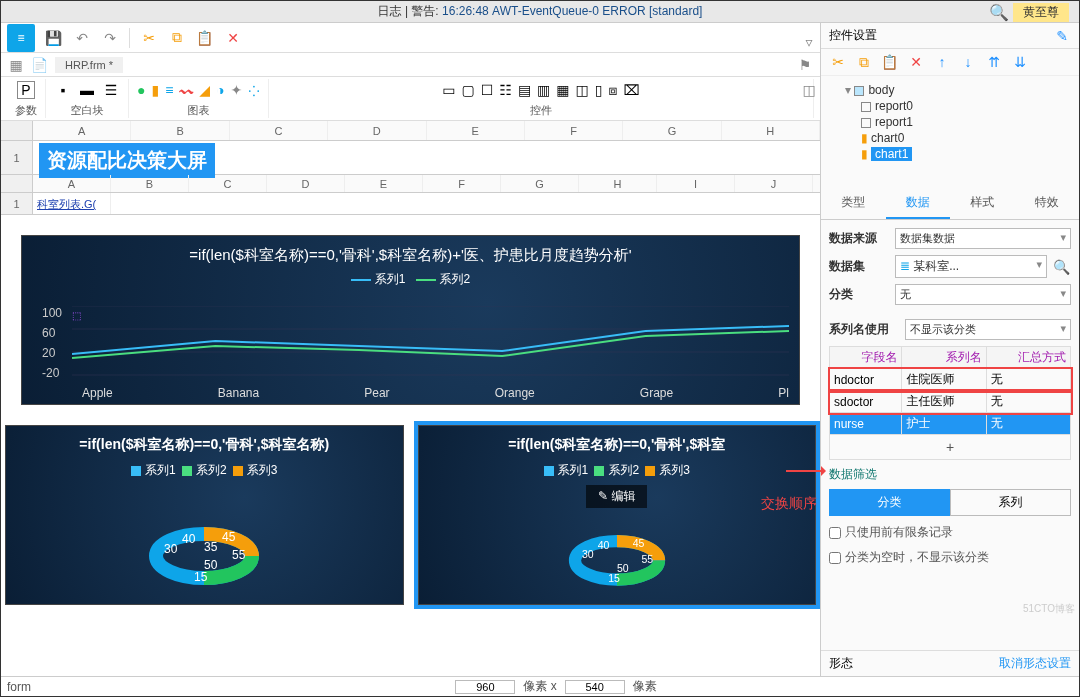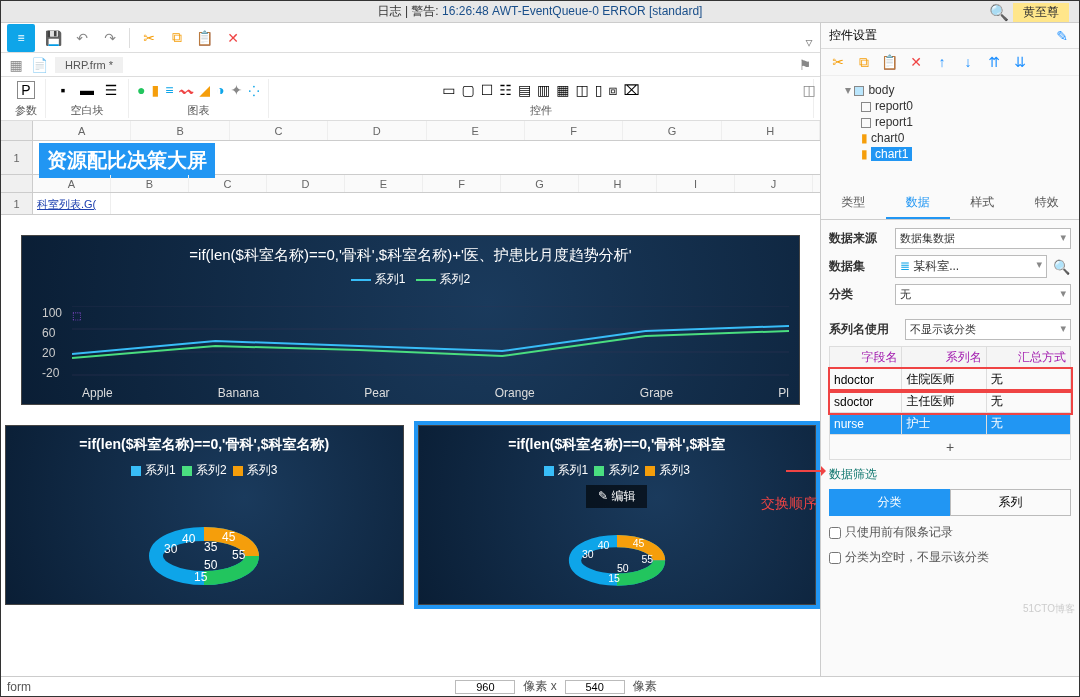--- a/index.html
+++ b/index.html
@@ -387,20 +387,24 @@
         </div>
         <label class="chk">
             <input type="checkbox" style="">
             <span>只使用前有限条记录</span>
           </label>
         <label class="chk">
             <input type="checkbox" style="">
             <span>分类为空时，不显示该分类</span>
           </label>
       </div>
+      <div style="border-top:1px solid #ddd;padding:4px 8px;display:flex;justify-content:space-between;font-size:12px">
+        <span>形态</span>
+        <span style="color:#2196f3;cursor:pointer">取消形态设置</span>
+      </div>
     </div>
   </div>
 
   <div class="redarrow">
     <svg width="40" height="20">
         <line x1="0" y1="10" x2="35" y2="10" stroke="#ef4444" stroke-width="2"></line>
         <polygon points="35,5 40,10 35,15" fill="#ef4444"></polygon>
       </svg>
   </div>
   <div class="redlabel">交换顺序</div>

